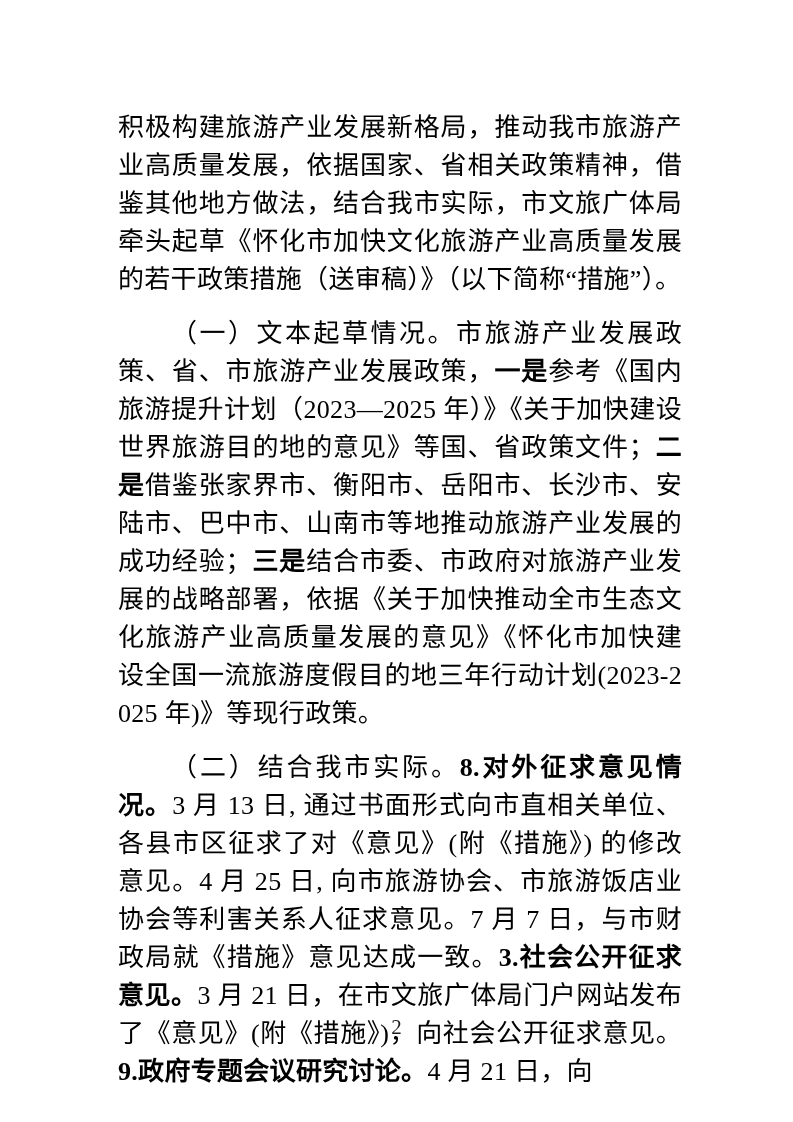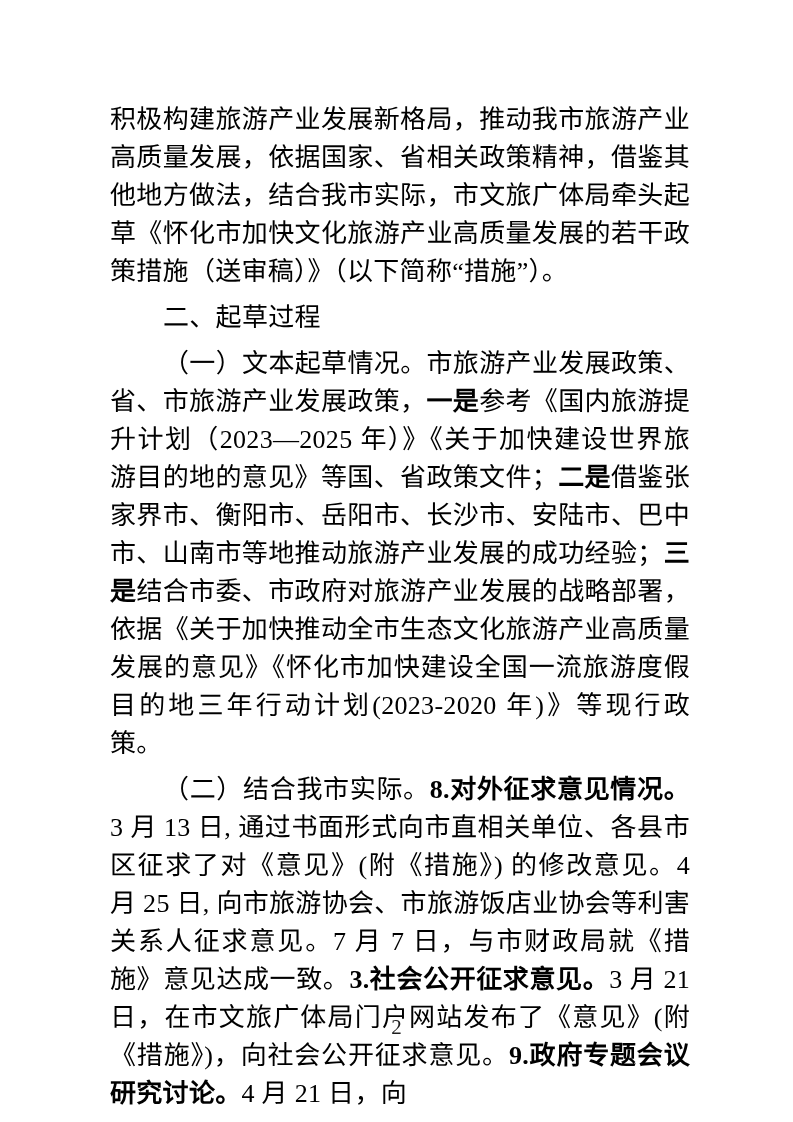--- a/index.html
+++ b/index.html
@@ -16,21 +16,21 @@
     font-family: "Liberation Serif", serif; 
     color: #000000;
   }
   .content {
     position: absolute;
     left: 102px;
     top: 93px;
     width: 596px;
   }
   p.doc-par {
-    margin: 8px;
+    margin: 16px;
     padding: 0;
     font-size: 26px;
     line-height: 38px;
     text-align: justify;
     letter-spacing: 0.3px;
     color: #000000;
     word-break: break-all;
   }
   p.doc-par.indent {
     text-indent: 53px;
@@ -52,22 +52,21 @@
   }
 </style>
 </head>
 <body>
 
 <div class="page">
   <div class="content">
 
     <p class="doc-par"><span>积极构建旅游产业发展新格局，推动我市旅游产业高质量发展，依据国家、省相关政策精神，借鉴其他地方做法，结合我市实际，市文旅广体局牵头起草《怀化市加快文化旅游产业高质量发展的若干政策措施（送审稿）》（以下简称“措施”）。</span></p>
 
-    <p class="doc-par indent"><span>二、起草过程</span></p>
 
-    <p class="doc-par indent"><span>（一）文本起草情况。市旅游产业发展政策、省、市旅游产业发展政策，</span><span class="bold">一是</span><span>参考《国内旅游提升计划（2023—2025 年）》《关于加快建设世界旅游目的地的意见》等国、省政策文件；</span><span class="bold">二是</span><span>借鉴张家界市、衡阳市、岳阳市、长沙市、安陆市、巴中市、山南市等地推动旅游产业发展的成功经验；</span><span class="bold">三是</span><span>结合市委、市政府对旅游产业发展的战略部署，依据《关于加快推动全市生态文化旅游产业高质量发展的意见》《怀化市加快建设全国一流旅游度假目的地三年行动计划(2023-2020 年)》等现行政策。</span></p>
+    <p class="doc-par indent"><span>（一）文本起草情况。市旅游产业发展政策、省、市旅游产业发展政策，</span><span class="bold">一是</span><span>参考《国内旅游提升计划（2023—2025 年）》《关于加快建设世界旅游目的地的意见》等国、省政策文件；</span><span class="bold">二是</span><span>借鉴张家界市、衡阳市、岳阳市、长沙市、安陆市、巴中市、山南市等地推动旅游产业发展的成功经验；</span><span class="bold">三是</span><span>结合市委、市政府对旅游产业发展的战略部署，依据《关于加快推动全市生态文化旅游产业高质量发展的意见》《怀化市加快建设全国一流旅游度假目的地三年行动计划(2023-2025 年)》等现行政策。</span></p>
 
     <p class="doc-par indent"><span>（二）结合我市实际。</span><span class="bold">8.对外征求意见情况。</span><span>3 月 13 日, 通过书面形式向市直相关单位、各县市区征求了对《意见》(附《措施》) 的修改意见。4 月 25 日, 向市旅游协会、市旅游饭店业协会等利害关系人征求意见。7 月 7 日，与市财政局就《措施》意见达成一致。</span><span class="bold">3.社会公开征求意见。</span><span>3 月 21 日，在市文旅广体局门户网站发布了《意见》(附《措施》)，向社会公开征求意见。</span><span class="bold">9.政府专题会议研究讨论。</span><span>4 月 21 日，向</span></p>
 
   </div>
 
   <div class="page-number">2</div>
 </div>
 
 </body></html>

